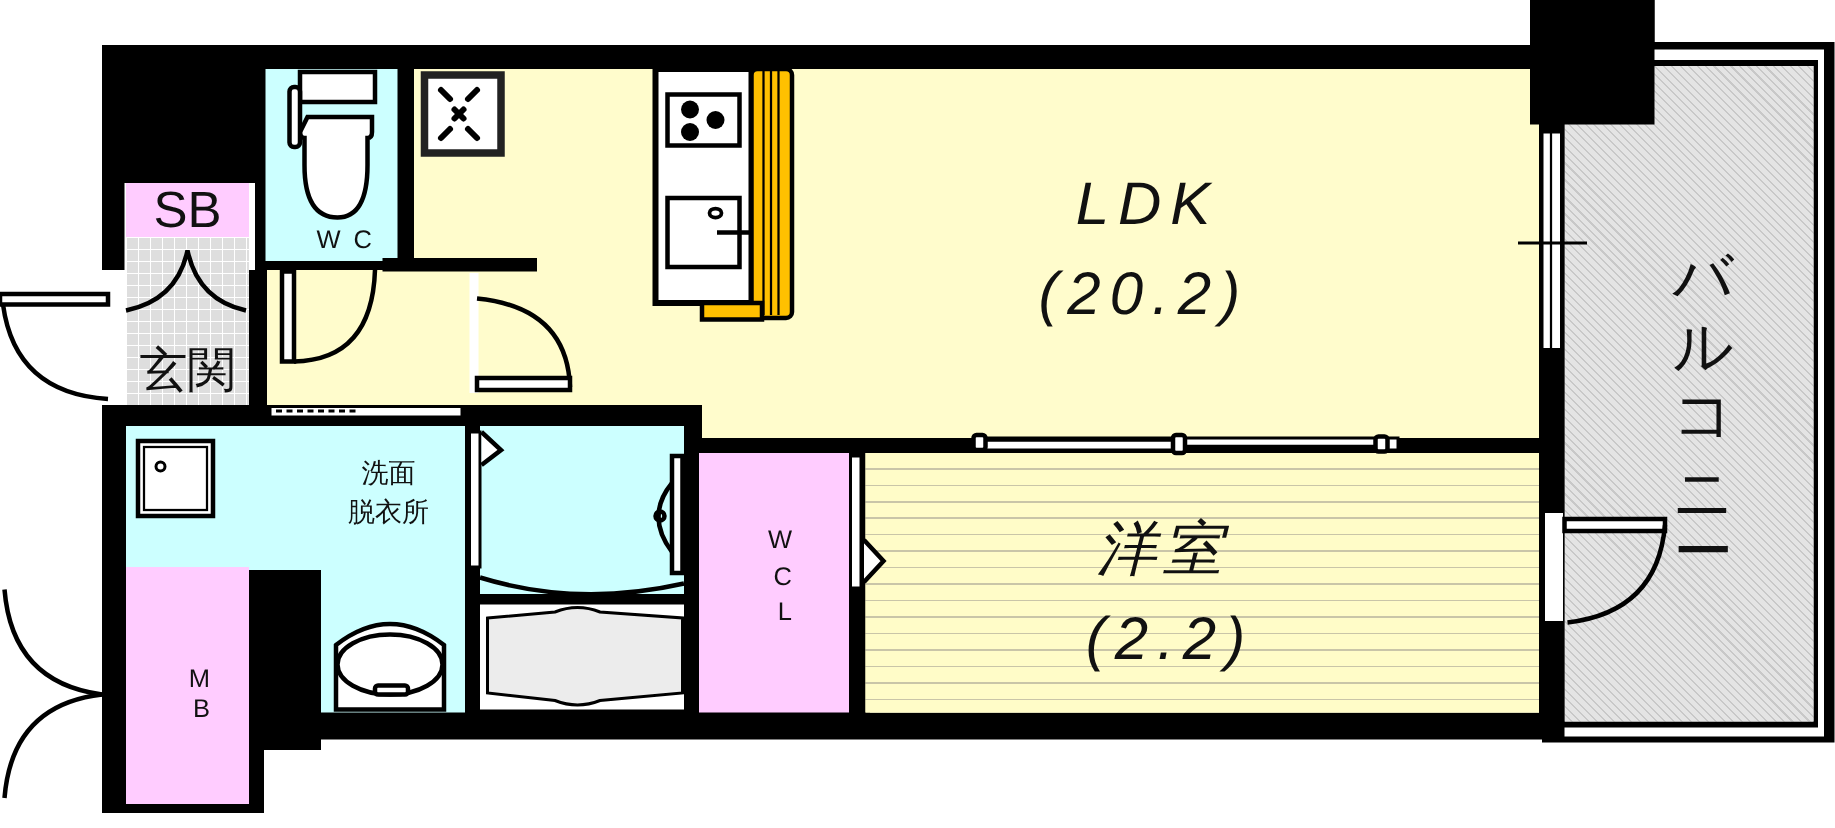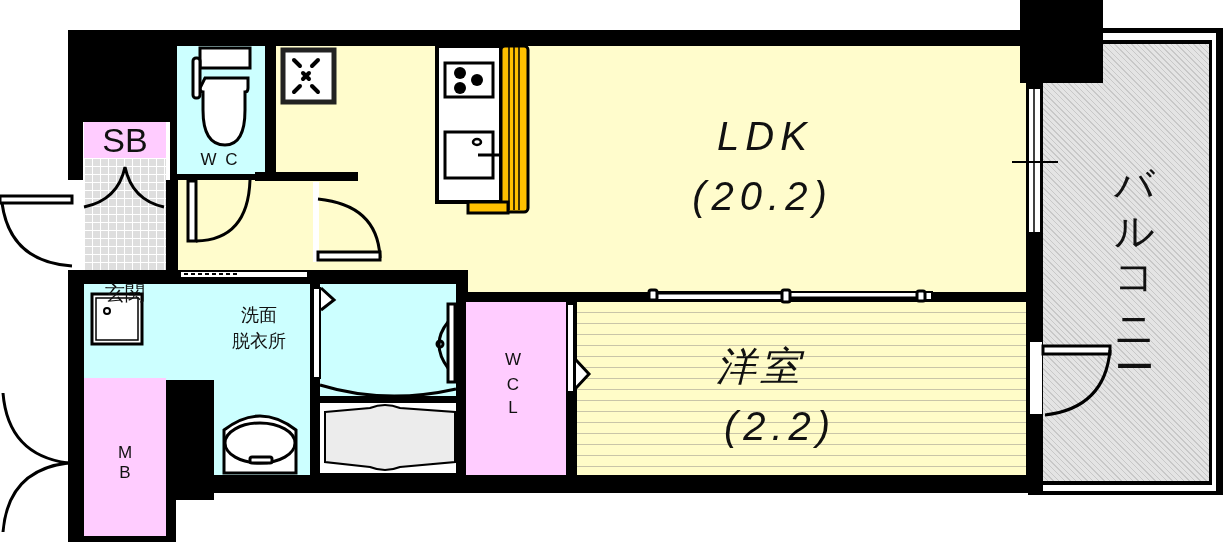--- a/index.html
+++ b/index.html
@@ -8,21 +8,21 @@
   .wall{background:#000;}
   .ldk{background:#fffccc;}
   .yoshitsu{background:#fffcc8;background-image:repeating-linear-gradient(180deg,#fffcc8 0,#fffcc8 10px,#c9c5a8 10px,#c9c5a8 11px);}
   .aqua{background:#ccffff;}
   .pink{background:#ffccff;}
   .genkan{background:#dedede;background-image:linear-gradient(#fff 1px,transparent 1px),linear-gradient(90deg,#fff 1px,transparent 1px);background-size:8px 8px;}
   .balcony{background:#e4e4e4;background-image:repeating-linear-gradient(45deg,#e4e4e4 0,#e4e4e4 3px,#c8c8c8 3px,#c8c8c8 4px);}
   .label{position:absolute;color:#111;white-space:nowrap;text-align:center;}
   .lbl-big{font-size:40px;letter-spacing:6px;line-height:52px;font-style:italic;}
   .lbl-mid{font-size:18px;line-height:34px;}
-  .lbl-small{font-size:17px;line-height:20px;}
+  .lbl-small{font-size:17px;line-height:20px;text-align:right;}
   .vert{writing-mode:vertical-rl;text-orientation:upright;}
   svg{position:absolute;left:0;top:0;}
 </style>
 </head>
 <body>
 
 <div class="abs wall" style="left:68px;top:30px;width:960px;height:16px;"></div>
 <div class="abs wall" style="left:68px;top:30px;width:15px;height:150px;"></div>
 <div class="abs wall" style="left:68px;top:30px;width:110px;height:92px;"></div>
 <div class="abs wall" style="left:1020px;top:0;width:83px;height:83px;"></div>
@@ -182,24 +182,24 @@
 
   <g fill="none" stroke="#000" stroke-width="3">
     <rect x="1030" y="342" width="12" height="72" fill="#fff" stroke="none"></rect>
     <rect x="1043" y="346" width="67" height="8" fill="#fff"></rect>
     <path d="M1110 350 Q1105 408 1045 415"></path>
   </g>
 </svg>
 
 <div class="label lbl-big" style="left:700px;top:110px;width:130px;">LDK</div>
 <div class="label lbl-big" style="left:675px;top:170px;width:175px;">(20.2)</div>
-<div class="label lbl-big" style="left:695px;top:340px;width:130px;letter-spacing:4px;">洋室</div>
+<div class="label lbl-big" style="left:710px;top:340px;width:130px;letter-spacing:4px;">洋室</div>
 <div class="label lbl-big" style="left:705px;top:400px;width:150px;">(2.2)</div>
 <div class="label vert" style="left:1108px;top:140px;font-size:40px;letter-spacing:6px;">バルコニー</div>
-<div class="label lbl-mid" style="left:88px;top:229px;width:74px;font-size:20px;margin-top:47px;">玄関</div>
+<div class="label lbl-mid" style="left:88px;top:229px;width:74px;font-size:32px;">玄関</div>
 <div class="label lbl-mid" style="left:214px;top:298px;width:90px;">洗面</div>
 <div class="label lbl-mid" style="left:204px;top:324px;width:110px;">脱衣所</div>
 <div class="label lbl-small" style="left:190px;top:150px;width:60px;letter-spacing:2px;">W C</div>
 <div class="label" style="left:86px;top:122px;width:78px;font-size:34px;line-height:36px;">SB</div>
 <div class="label lbl-small" style="left:498px;top:350px;width:30px;">W</div>
 <div class="label lbl-small" style="left:498px;top:375px;width:30px;">C</div>
 <div class="label lbl-small" style="left:498px;top:398px;width:30px;">L</div>
 <div class="label lbl-small" style="left:110px;top:443px;width:30px;">M</div>
 <div class="label lbl-small" style="left:110px;top:463px;width:30px;">B</div>
 

